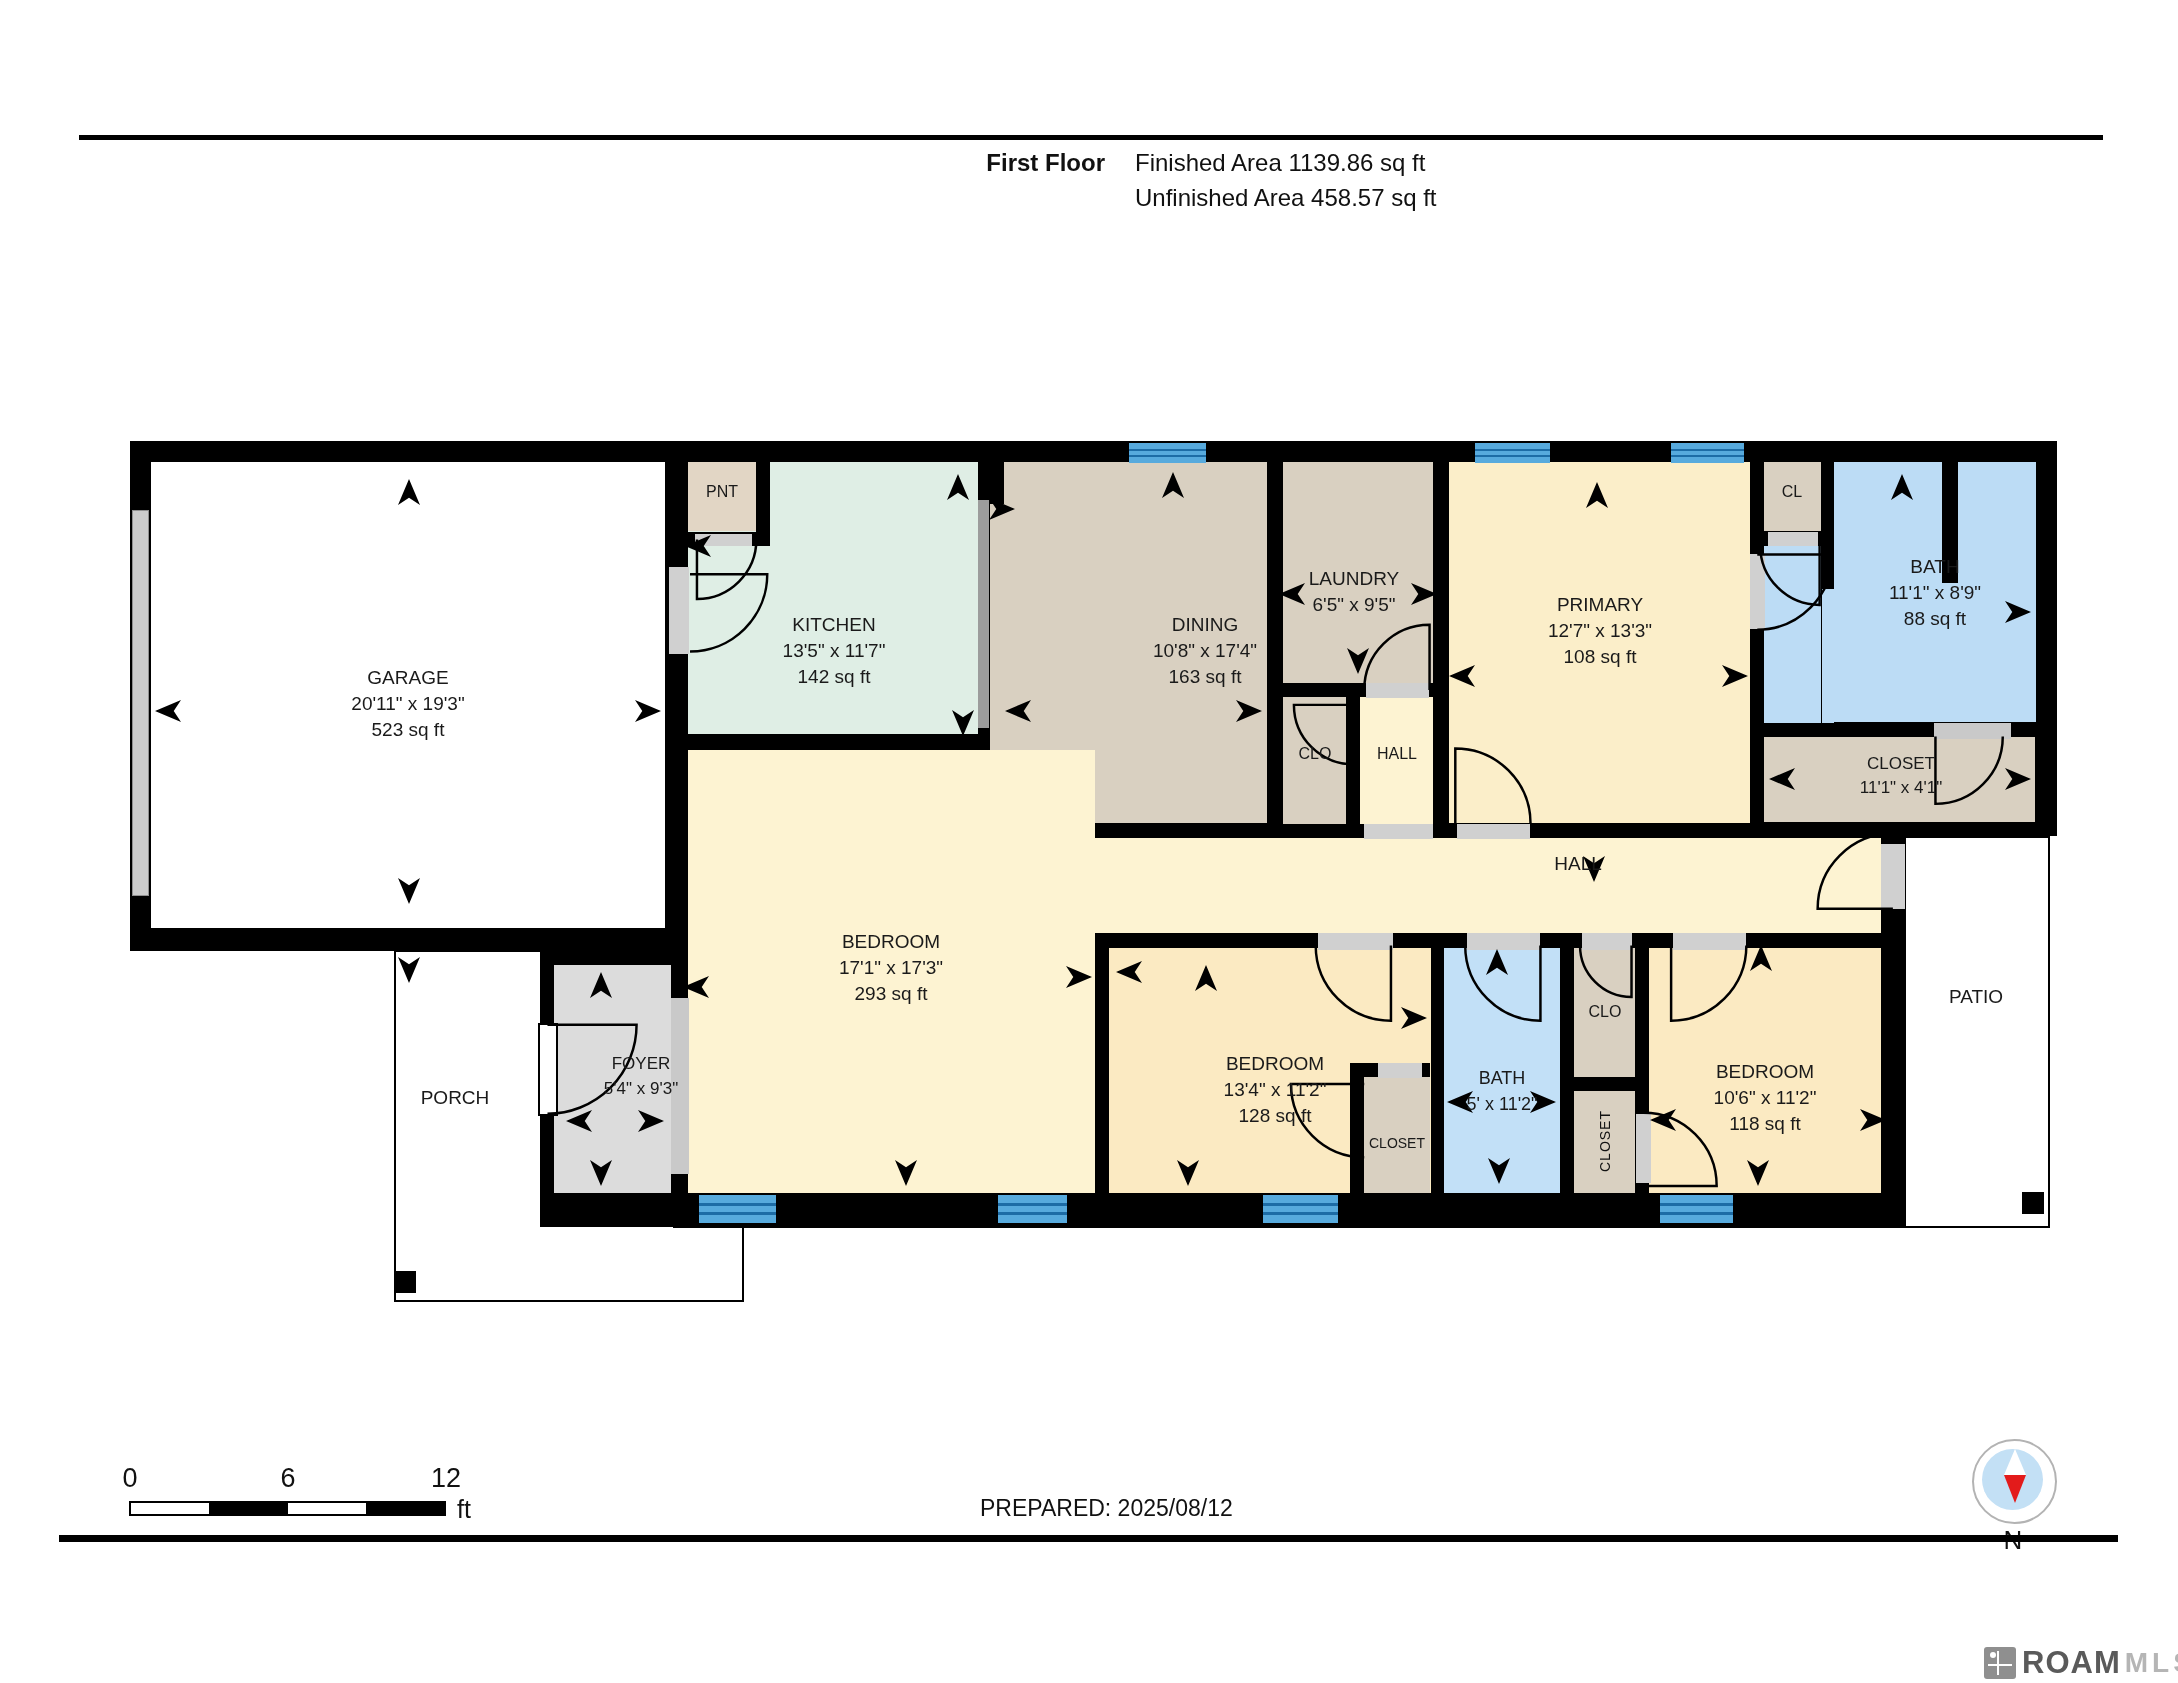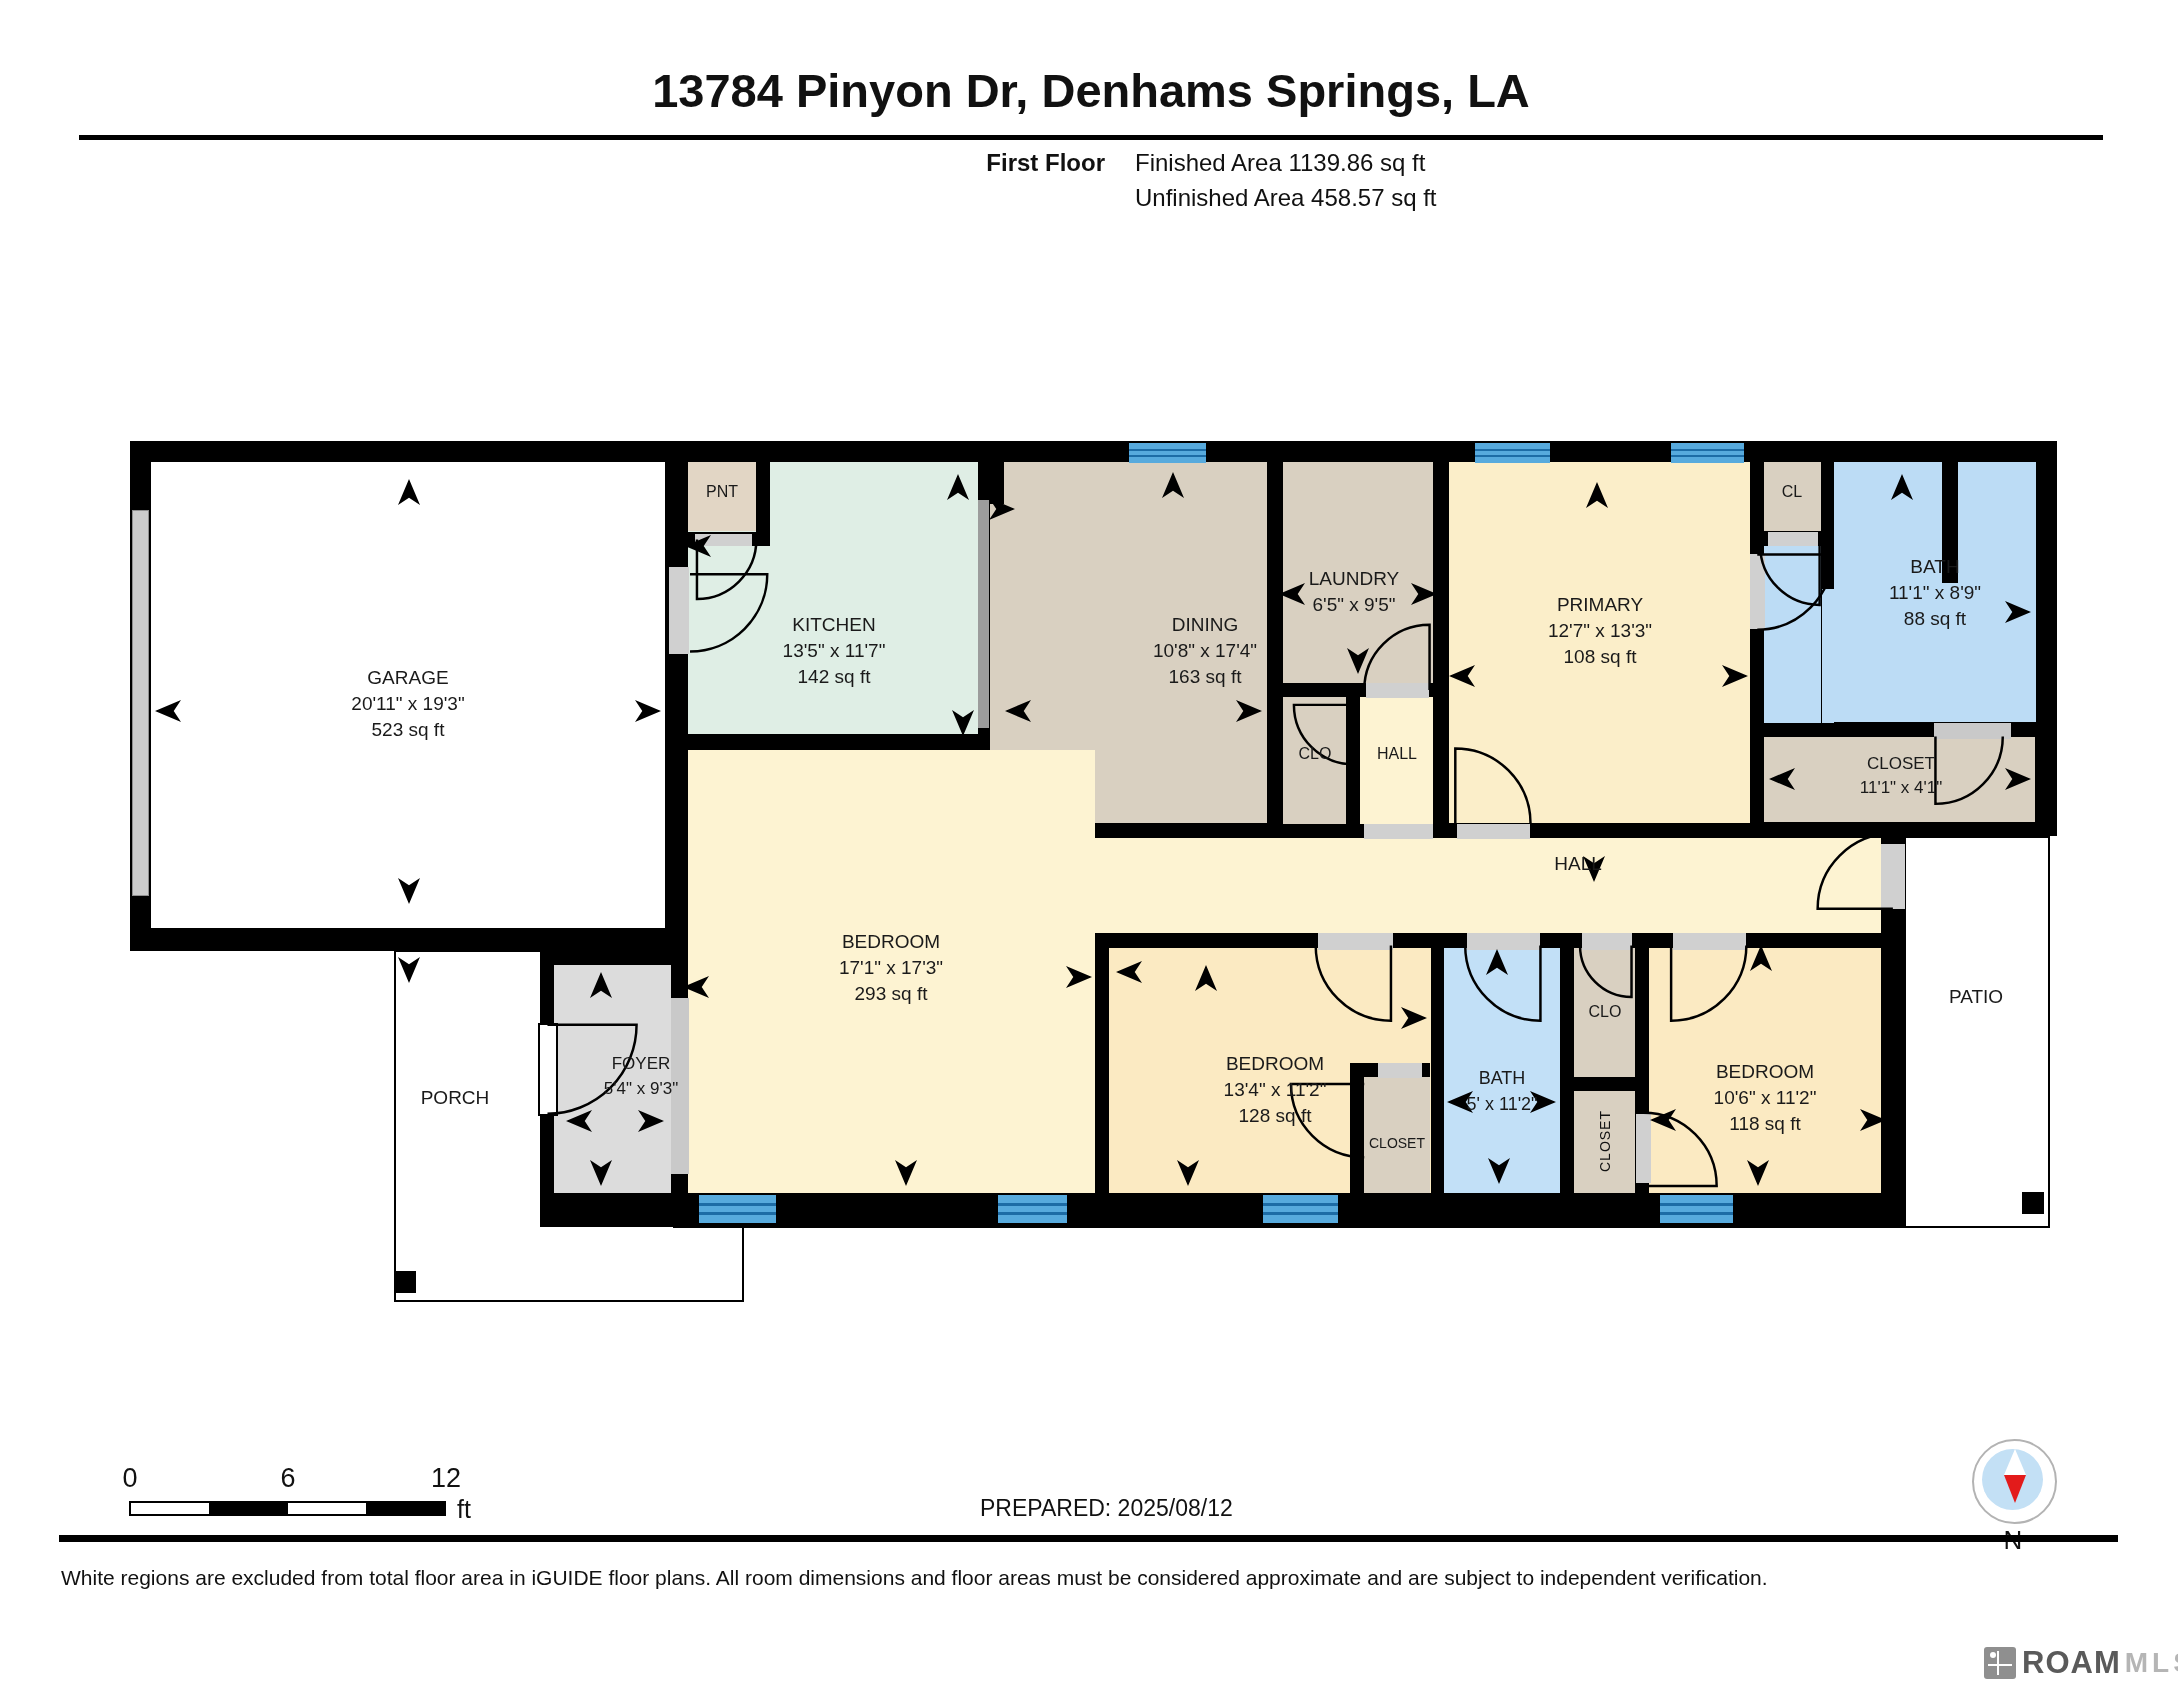--- a/index.html
+++ b/index.html
@@ -33,21 +33,20 @@
   #compass .nup{position:absolute;left:50%;top:8px;transform:translateX(-50%);width:0;height:0;
      border-left:11px solid transparent;border-right:11px solid transparent;border-bottom:26px solid #fff;}
   #compass .ndn{position:absolute;left:50%;top:34px;transform:translateX(-50%);width:0;height:0;
      border-left:11px solid transparent;border-right:11px solid transparent;border-top:28px solid #e31b1b;}
 </style>
 </head>
 <body>
 
 <div id="page">
 
-  <div id="title">13784 Pinyon Dr, Denhams Springs, LA</div>
   <div class="blk" style="left:79px;top:135px;width:2024px;height:5px;"></div>
   <div class="sub" style="left:1105px;top:149px;transform:translateX(-100%);font-weight:bold;">First Floor</div>
   <div class="sub" style="left:1135px;top:149px;">Finished Area 1139.86 sq ft</div>
   <div class="sub" style="left:1135px;top:184px;">Unfinished Area 458.57 sq ft</div>
 
   <div class="abs" style="left:394px;top:950px;width:350px;height:352px;background:#fff;border:2px solid #000;box-sizing:border-box;"></div>
 
   <div class="blk" style="left:130px;top:441px;width:558px;height:510px;"></div>
   <div class="blk" style="left:673px;top:441px;width:1231px;height:397px;"></div>
   <div class="blk" style="left:1904px;top:441px;width:153px;height:395px;"></div>
@@ -278,21 +277,20 @@
   <div id="prepared">PREPARED: 2025/08/12</div>
 
   <div id="compass">
     <div class="inner"></div>
     <div class="nup"></div>
     <div class="ndn"></div>
   </div>
   <div class="abs" style="left:2013px;top:1525px;transform:translateX(-50%);font-size:26px;">N</div>
 
   <div class="blk" style="left:59px;top:1535px;width:2059px;height:7px;"></div>
-  <div id="foot-note">White regions are excluded from total floor area in iGUIDE floor plans. All room dimensions and floor areas must be considered approximate and are subject to independent verification.</div>
   <div id="logo">
     <div class="mark">
         <div class="pin"></div>
       </div>
     <span class="roam">ROAM</span>
     <span class="mls">MLS</span>
   </div>
 
 </div>
 

